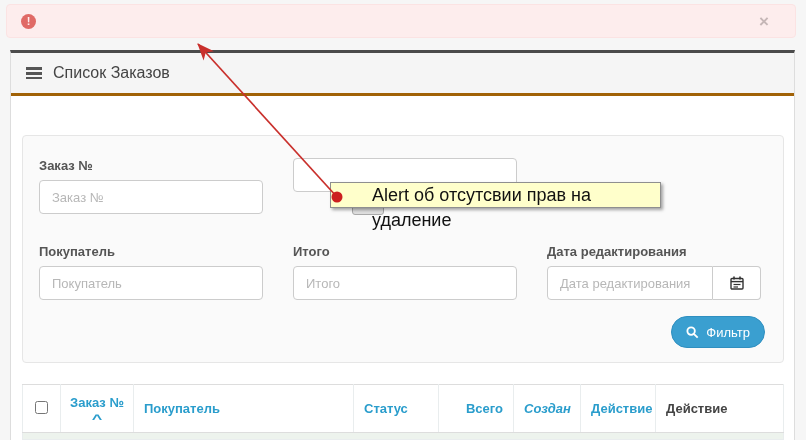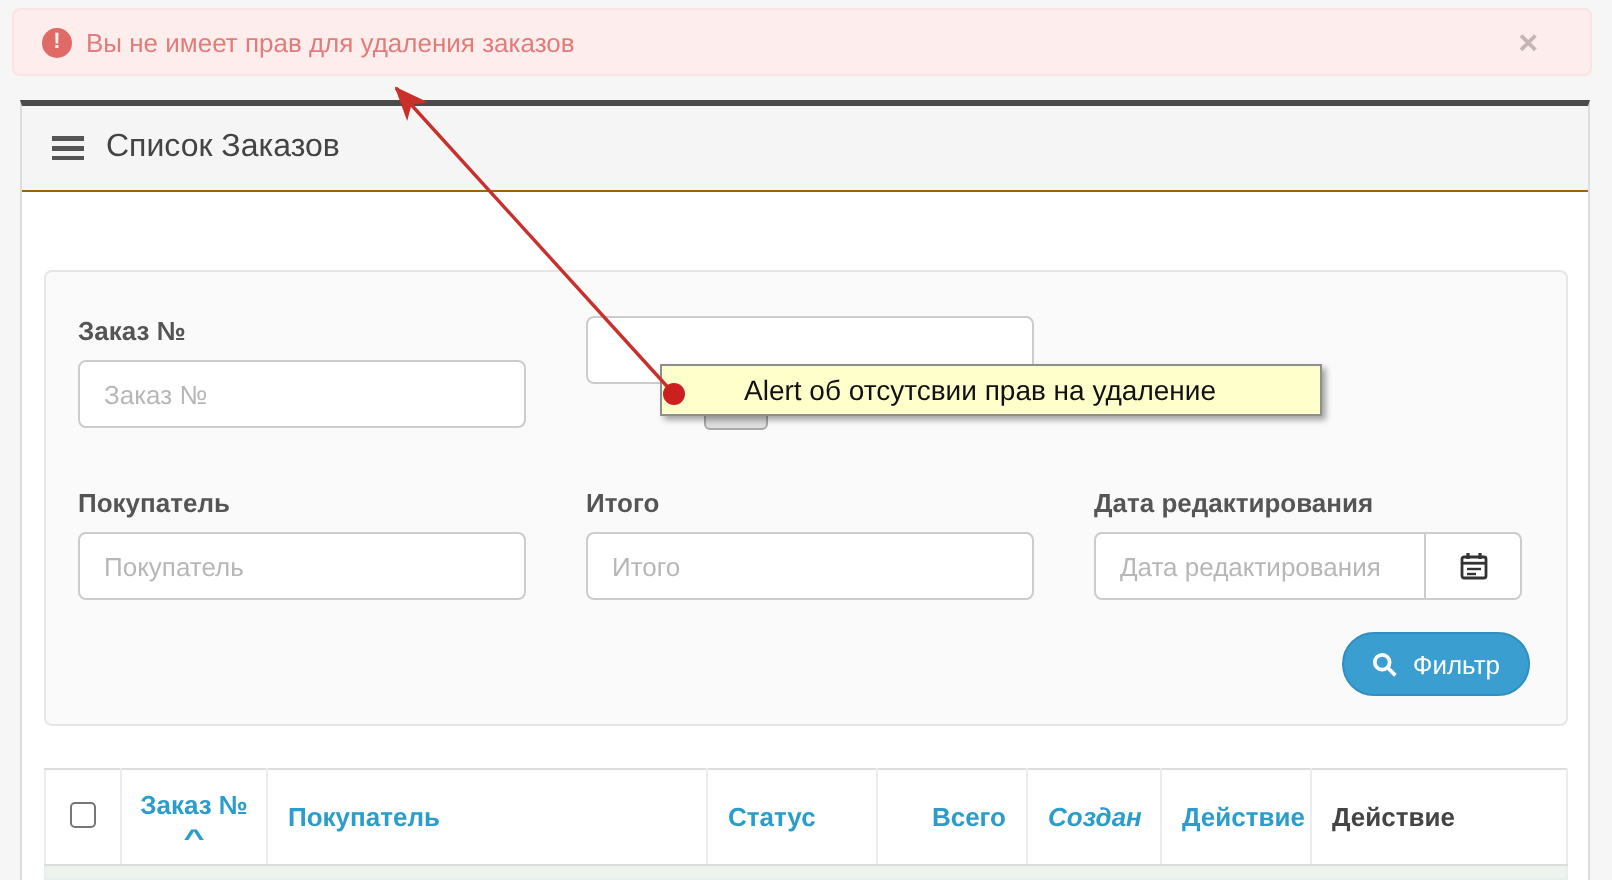--- a/index.html
+++ b/index.html
@@ -13,21 +13,21 @@
            display:flex; align-items:center; padding:0 14px; color:#e27c79; font-size:13px; }
   .alert-icon { width:15px; height:15px; border-radius:50%; background:#e06a66; color:#fdeded;
                 display:inline-flex; align-items:center; justify-content:center;
                 font-size:11px; font-weight:bold; margin-right:7px; flex:0 0 auto; }
   .alert-close { margin-left:auto; color:#c5b6b6; font-size:17px; line-height:1; cursor:pointer;
                  font-weight:bold; padding-right:12px; }
 
   
   .panel { position:absolute; left:10px; top:50px; width:785px; height:395px;
            background:#fff; border:1px solid #ddd; border-top:3px solid #4b4b4b; }
-  .panel-header { height:43px; background:#f5f5f5; border-bottom:1px solid #a16207;
+  .panel-header { height:43px; background:#f5f5f5; border-bottom:3px solid #a16207;
                   display:flex; align-items:center; padding:0 15px; }
   .list-icon { width:16px; height:12px; margin-right:11px;
                background:repeating-linear-gradient(#555 0 2.5px, transparent 2.5px 5px); }
   .panel-title { font-size:16px; color:#444; }
 
   
   .well { position:absolute; left:11px; right:10px; top:82px; height:228px;
           background:#fafafa; border:1px solid #e6e6e6; border-radius:4px; }
   .frow { position:absolute; left:16px; right:22px; display:grid;
           grid-template-columns:224px 224px 1fr; column-gap:30px; }
@@ -67,31 +67,30 @@
   th.c-created { width:67px;font-style:italic; }
   th.c-updated { width:75px; }
   th.c-action { color:#444; text-align:left; padding-right:12px; }
   .sort-caret { display:block; color:#2a9dcc; font-weight:bold; font-size:12px; line-height:8px;
                 margin-top:5px; transform:scaleX(1.5); }
   .row-sliver { height:7px; background:#edf3ed; border:1px solid #e9edee; border-top:none; }
 
   
   .tooltip { position:absolute; left:330px; top:182px; width:331px; height:26px;
              background:#ffffcb; border:1px solid #8f8f8f; box-shadow:2px 2px 3px rgba(0,0,0,0.35);
-             z-index:5; font-size:14px; color:#111; line-height:25px; padding-left:41px; }
+             z-index:5; font-size:18px; color:#111; line-height:25px; padding-left:41px; }
   .overlay { position:absolute; left:0; top:0; z-index:6; pointer-events:none; }
 </style>
 </head>
 <body>
 
 <div class="page">
 
   <div class="alert">
     <span class="alert-icon">!</span>
-    <span>Вы не имеет прав для удаления заказов</span>
     <span class="alert-close">×</span>
   </div>
 
   <div class="panel">
     <div class="panel-header">
       <span class="list-icon"></span>
       <span class="panel-title">Список Заказов</span>
     </div>
 
     <div class="well">

